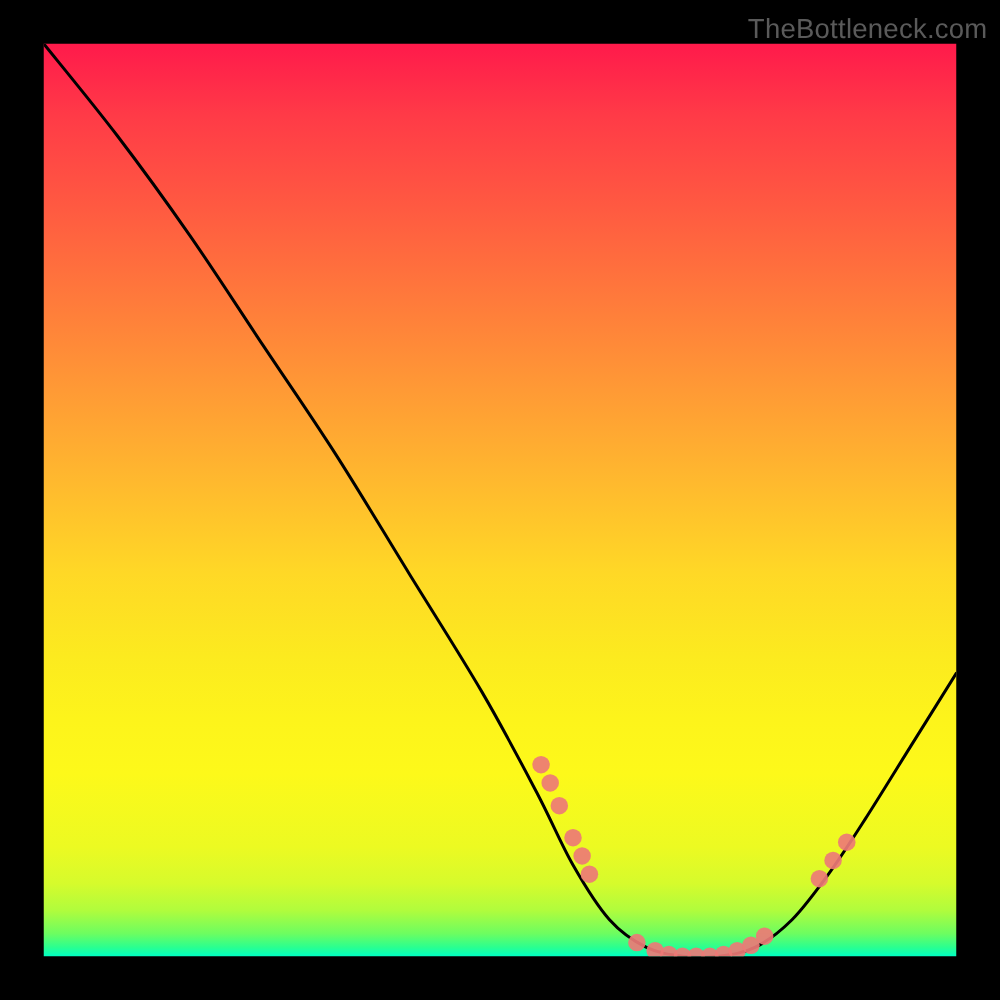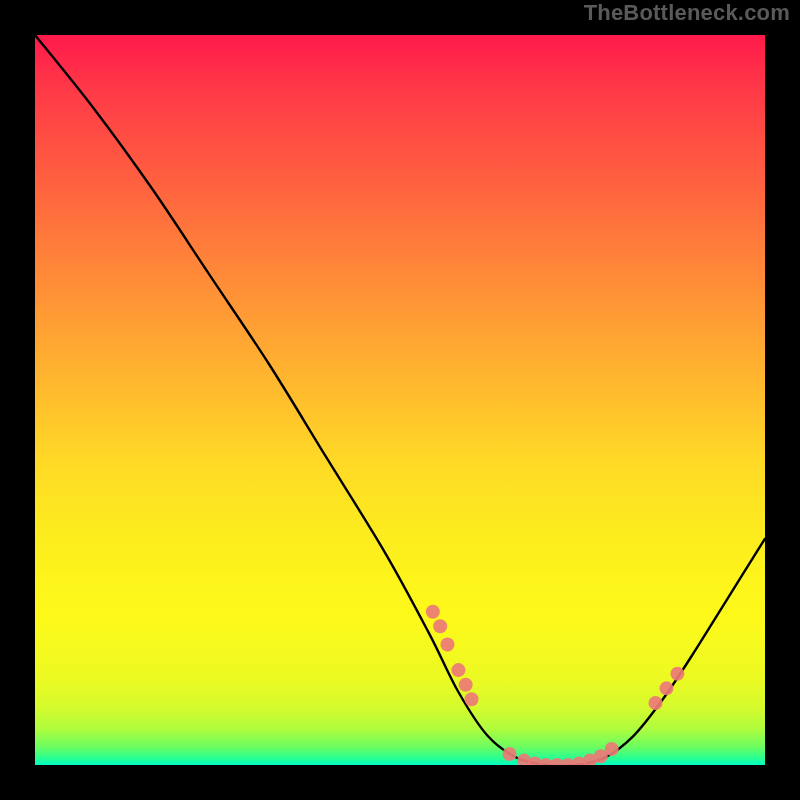--- a/index.html
+++ b/index.html
@@ -12,25 +12,25 @@
     overflow: hidden;
   }
   .frame {
     position: relative;
     width: 800px;
     height: 800px;
     background: #000000;
   }
   .attribution {
     position: absolute;
-    top: 0;
+    top: 10px;
     right: 10px;
     color: #5a5a5a;
     font-size: 22px;
-    font-weight: bold;
+    font-weight: normal;
     letter-spacing: 0.2px;
   }
   .plot {
     position: absolute;
     left: 35px;
     top: 35px;
     width: 730px;
     height: 730px;
     
     background: linear-gradient(

